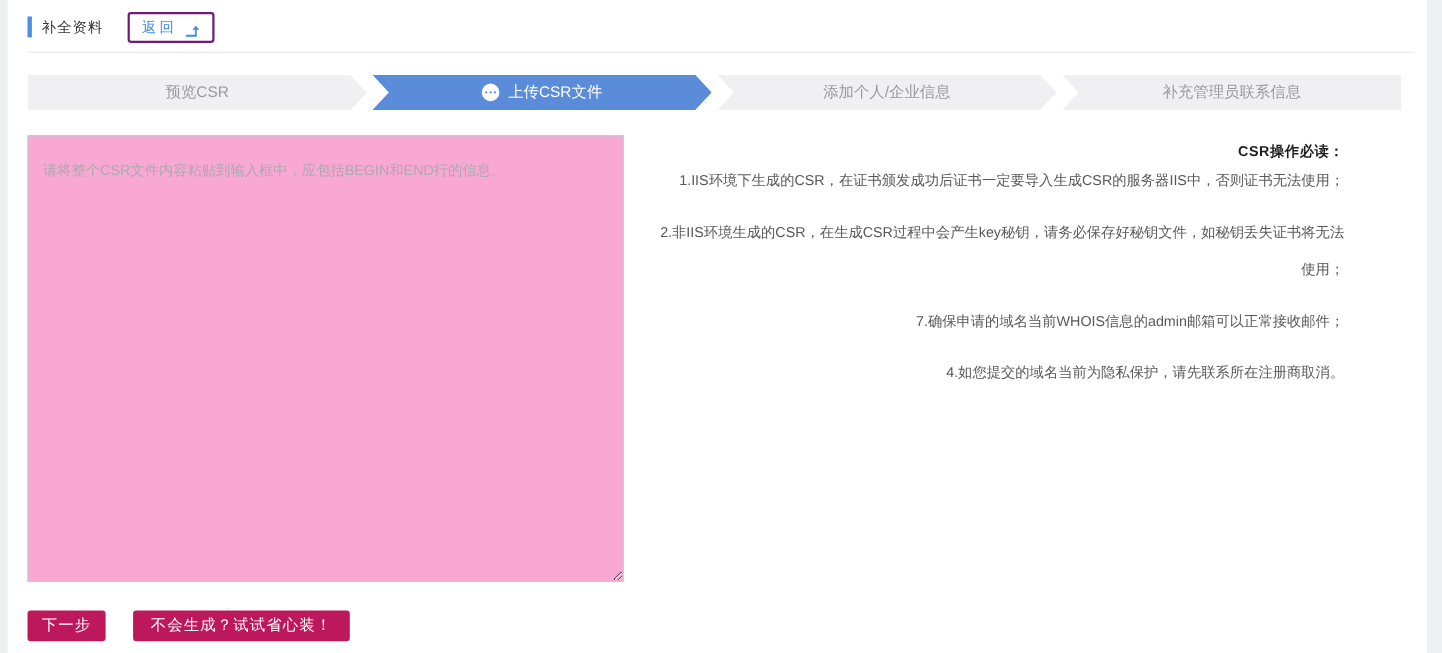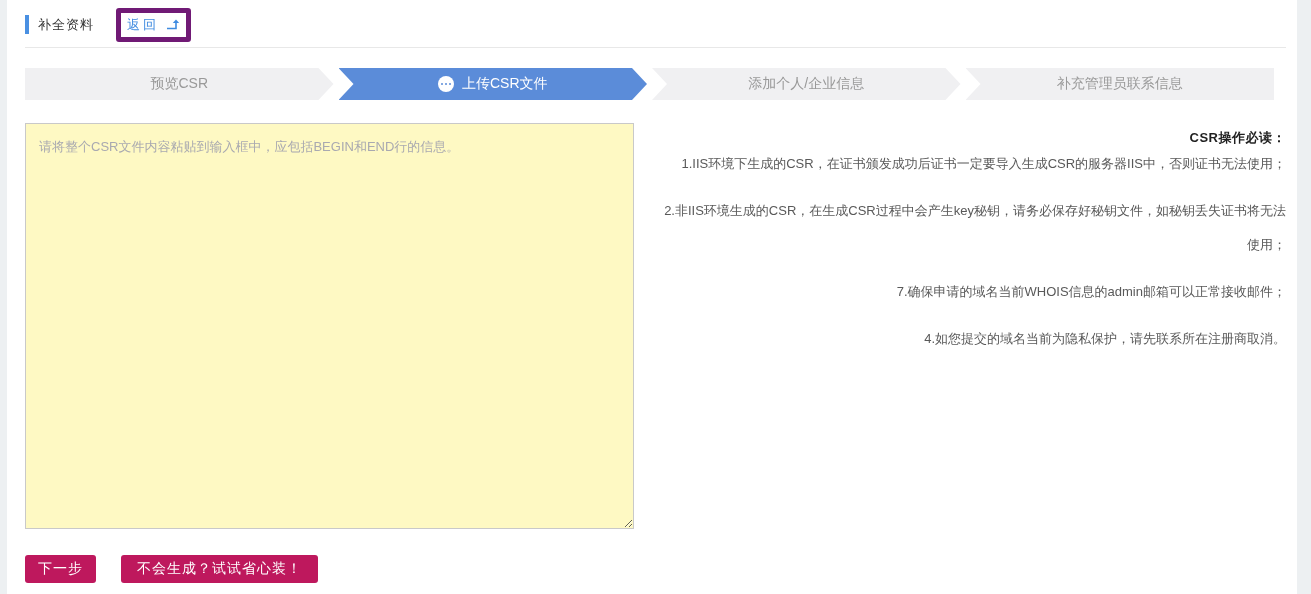--- a/index.html
+++ b/index.html
@@ -11,23 +11,23 @@
   }
   .card {
     position:absolute; left:7px; top:0; width:1290px; height:594px;
     background:#ffffff; padding:0 11px 0 18px;
   }
   
   .header { display:flex; align-items:center; padding-top:13px; height:36px; }
   .title-bar { width:4px; height:19px; background:#4a90e2; margin-right:9px; }
   .page-title { font-size:13px; color:#333; letter-spacing:1px; }
   .back-btn {
-    margin-left:22px; display:inline-flex; align-items:center; gap:7px;
-    background:#fff; border:5px solid #701a75; border-radius:3px;
-    color:#3f8be0; font-size:13px; padding:3px 6px; cursor:pointer;
+    margin-left:22px; display:inline-flex; align-items:flex-end; gap:7px;
+    background:#fff; border:2px solid #701a75; border-radius:3px;
+    color:#3f8be0; font-size:13px; padding:3px 11px; cursor:pointer;
     letter-spacing:3px;
   }
   .divider { border-bottom:1px solid #e8e8e8; margin-top:11px; }
   
   .steps { display:flex; margin-top:20px; height:32px; }
   .step {
     flex:1; display:flex; align-items:center; justify-content:center; gap:8px;
     background:#f0f0f2; color:#999; font-size:14px; margin-right:5px;
     clip-path:polygon(0 0, calc(100% - 15px) 0, 100% 50%, calc(100% - 15px) 100%, 0 100%, 15px 50%);
   }
@@ -40,22 +40,22 @@
   }
   .step.active { background:#5b8cd9; color:#fff; }
   .dots-icon {
     width:16px; height:16px; border-radius:50%; background:#fff;
     display:flex; align-items:center; justify-content:center; gap:2px;
   }
   .dots-icon i { width:2px; height:2px; border-radius:50%; background:#5b8cd9; }
   
   .main { display:flex; margin-top:23px; }
   textarea.csr {
-    width:609px; height:406px; border:1px solid #c9c9c9; background:#fef9c3;
-    padding:14px 13px; font-size:13px; color:#333; resize:both; outline:none;
+    width:542px; height:406px; border:1px solid #c9c9c9; background:#f9a8d4;
+    padding:22px 13px; font-size:13px; color:#333; resize:both; outline:none;
     font-family:"Liberation Sans","DejaVu Sans",sans-serif;
   }
   textarea.csr::placeholder { color:#a9a9b0; }
   .info { margin-left:30px; flex:1; max-width:625px; font-size:13px;text-align:right; }
   .info h3 { font-size:13px; color:#1f1f1f; font-weight:bold; margin:6px 0 0; letter-spacing:.5px; }
   .info p { color:#595959; line-height:34px; margin:0 0 13px; }
   
   .footer { margin-top:26px; display:flex; align-items:center; }
   .btn-orange {
     background:#be185d; border:none; border-radius:3px; color:#fff;

